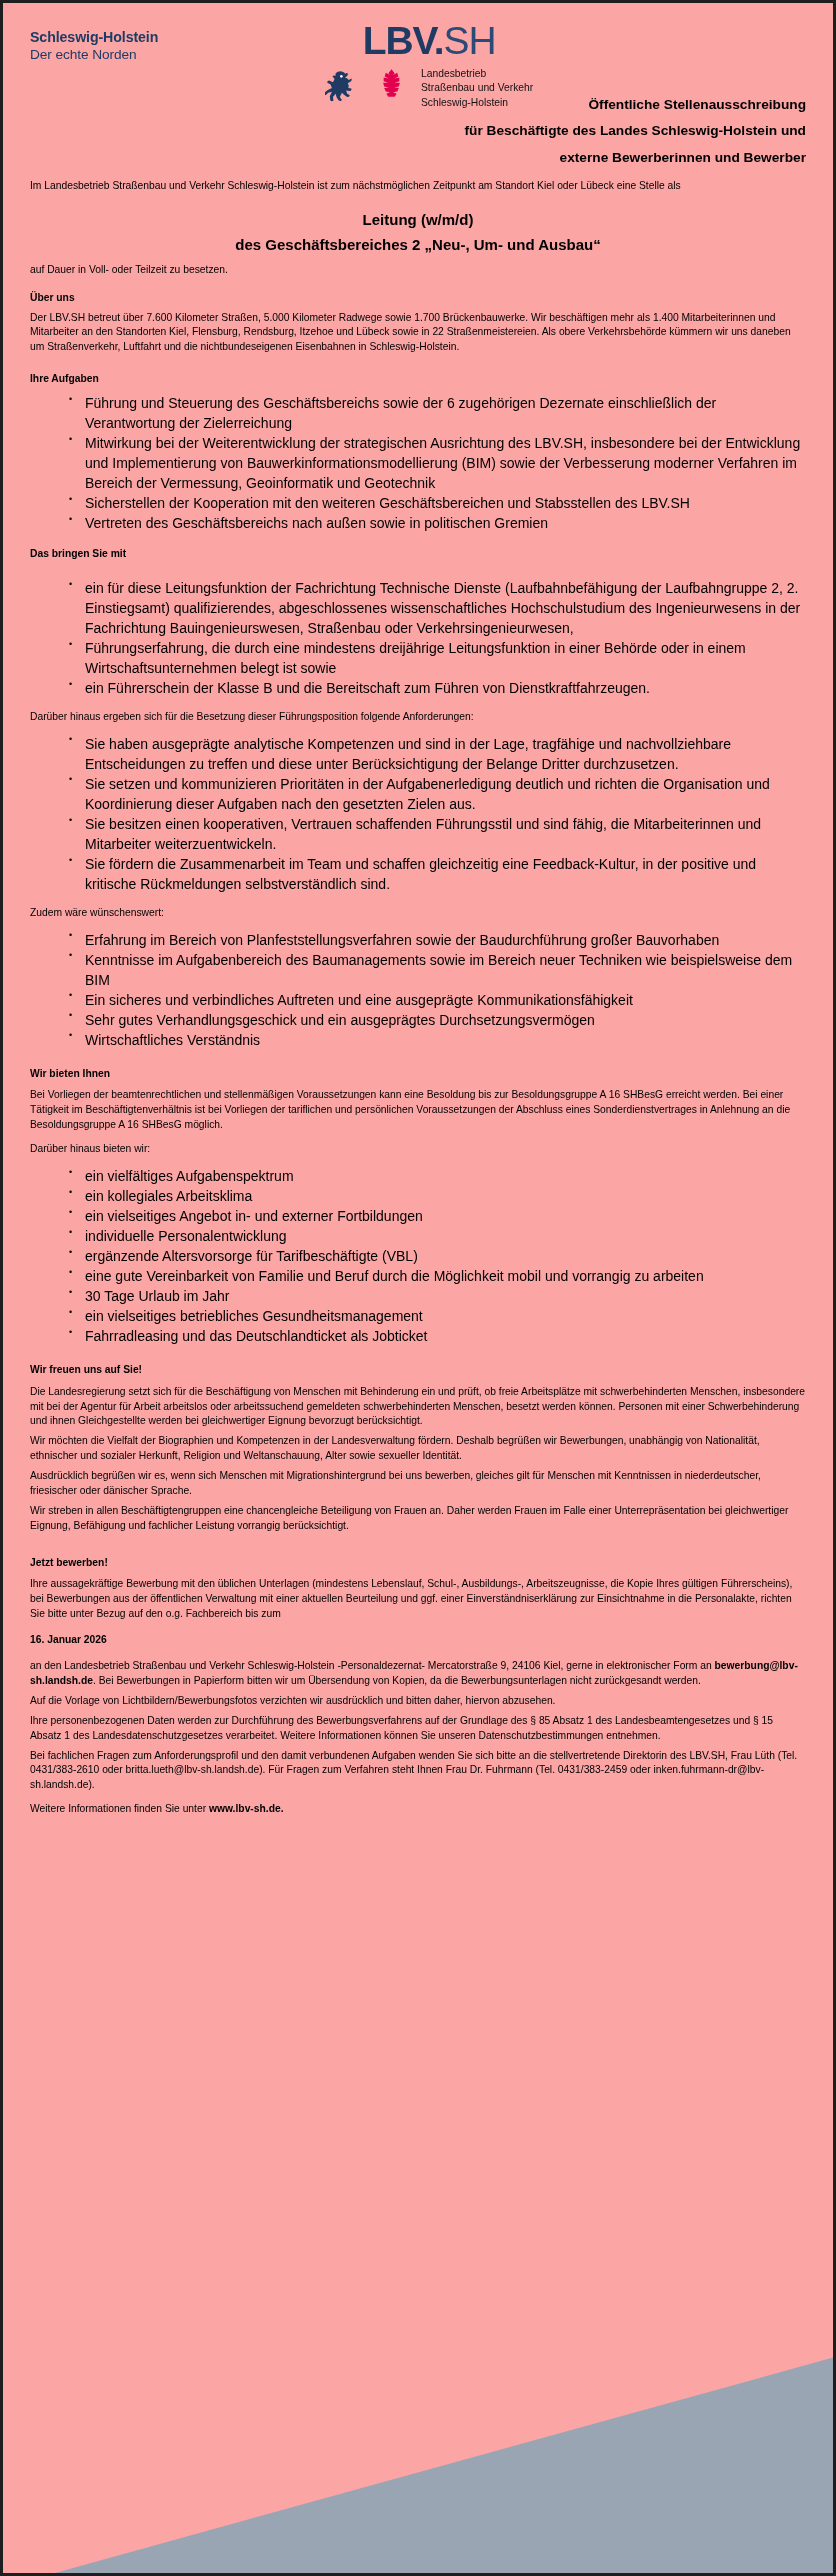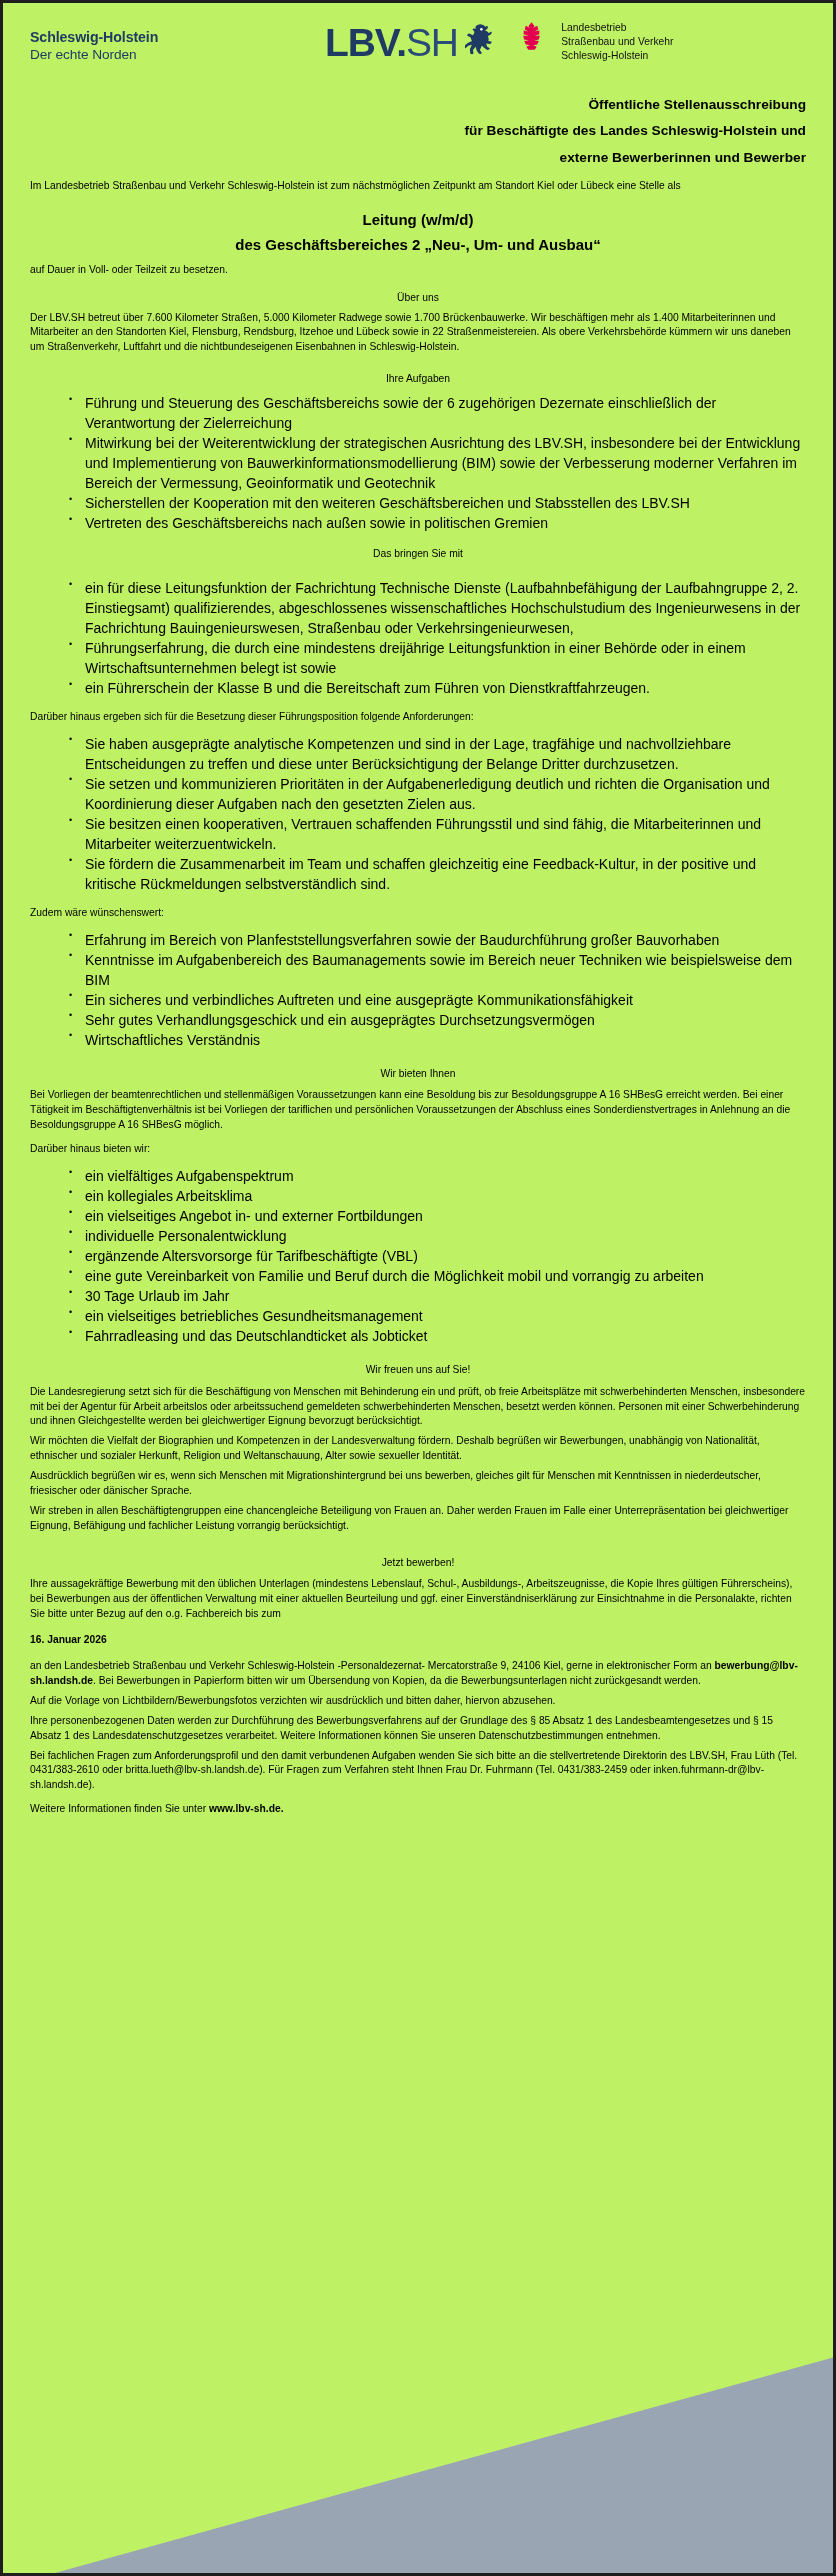--- a/index.html
+++ b/index.html
@@ -7,21 +7,21 @@
     margin: 0; padding: 0;
     background: #2b2b2b;
   }
   body {
     font-family: "Liberation Sans", sans-serif;
   }
   .page {
     position: relative;
     width: 836px;
     height: 2576px;
-    background: #bef264;
+    background: #fca5a5;
     border: 3.7px solid #1e1e1e;
     overflow: hidden;
   }
   .inner {
     position: relative;
     z-index: 2;
     padding: 13.7px 27px 0 27px;
   }
 
   
@@ -58,20 +58,21 @@
   .sh-logo .l2 {
     font-size: 13.7px;
     font-weight: normal;
     letter-spacing: -0.1px;
   }
   .lbv-block {
     display: flex;
     align-items: center;
     gap: 7.4px;
     padding-top: 4.2px;
+    flex-direction: column;
   }
   .lbv-word {
     font-size: 39px;
     font-weight: bold;
     color: #1f3b64;
     letter-spacing: -1.1px;
     line-height: 1;
     font-family: "Liberation Sans", sans-serif;
   }
   .lbv-word .thin { font-weight: normal; color: #2a4a77; }
@@ -95,23 +96,22 @@
   }
   .h-job {
     text-align: center;
     font-size: 15px;
     font-weight: bold;
     line-height: 1.45;
     color: #000;
     margin: 0;
   }
   .sec-head {
-    text-align: center;
     font-size: 10.3px;
-    font-weight: normal;
+    font-weight: bold;
     color: #000;
     margin: 0;
   }
   p.body {
     font-size: 10.3px;
     line-height: 1.43;
     color: #000;
     margin: 0;
     text-align: left;
   }

